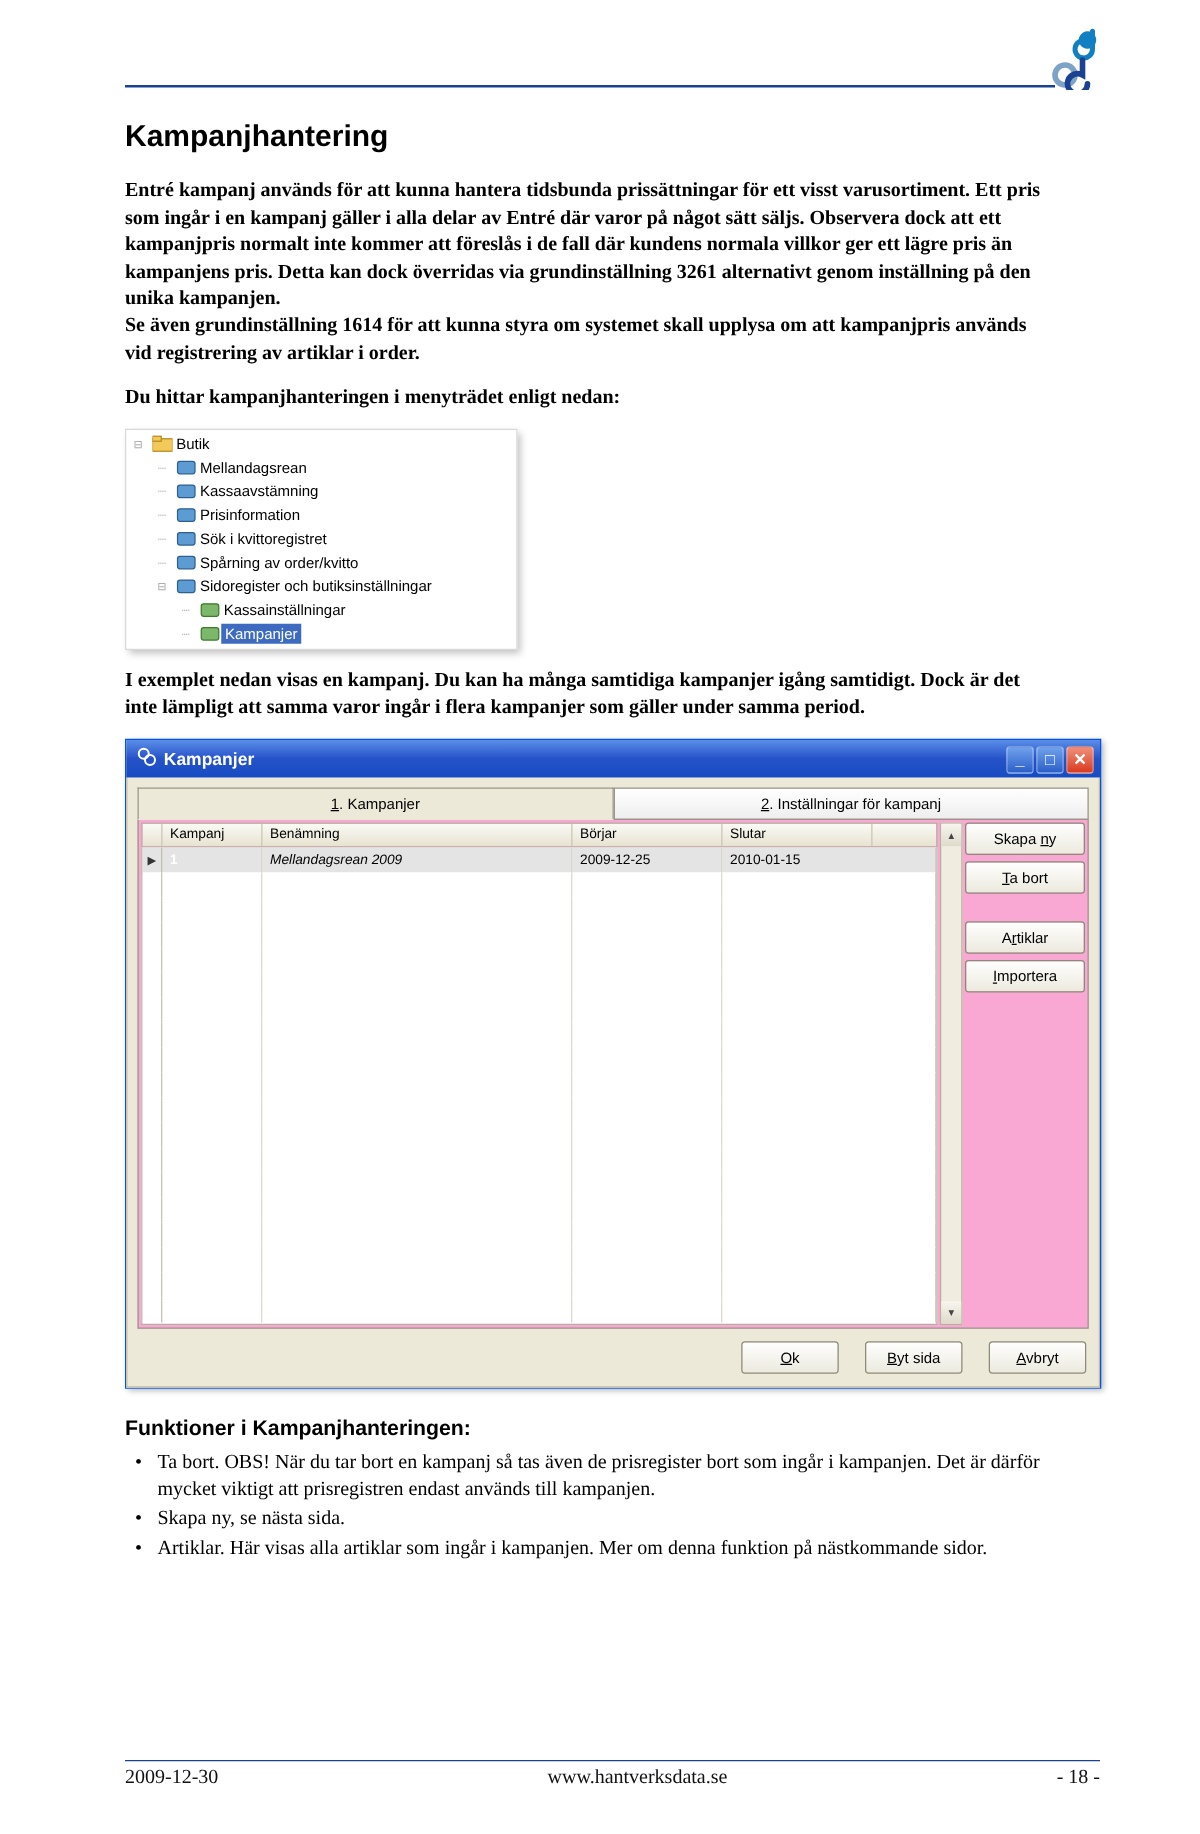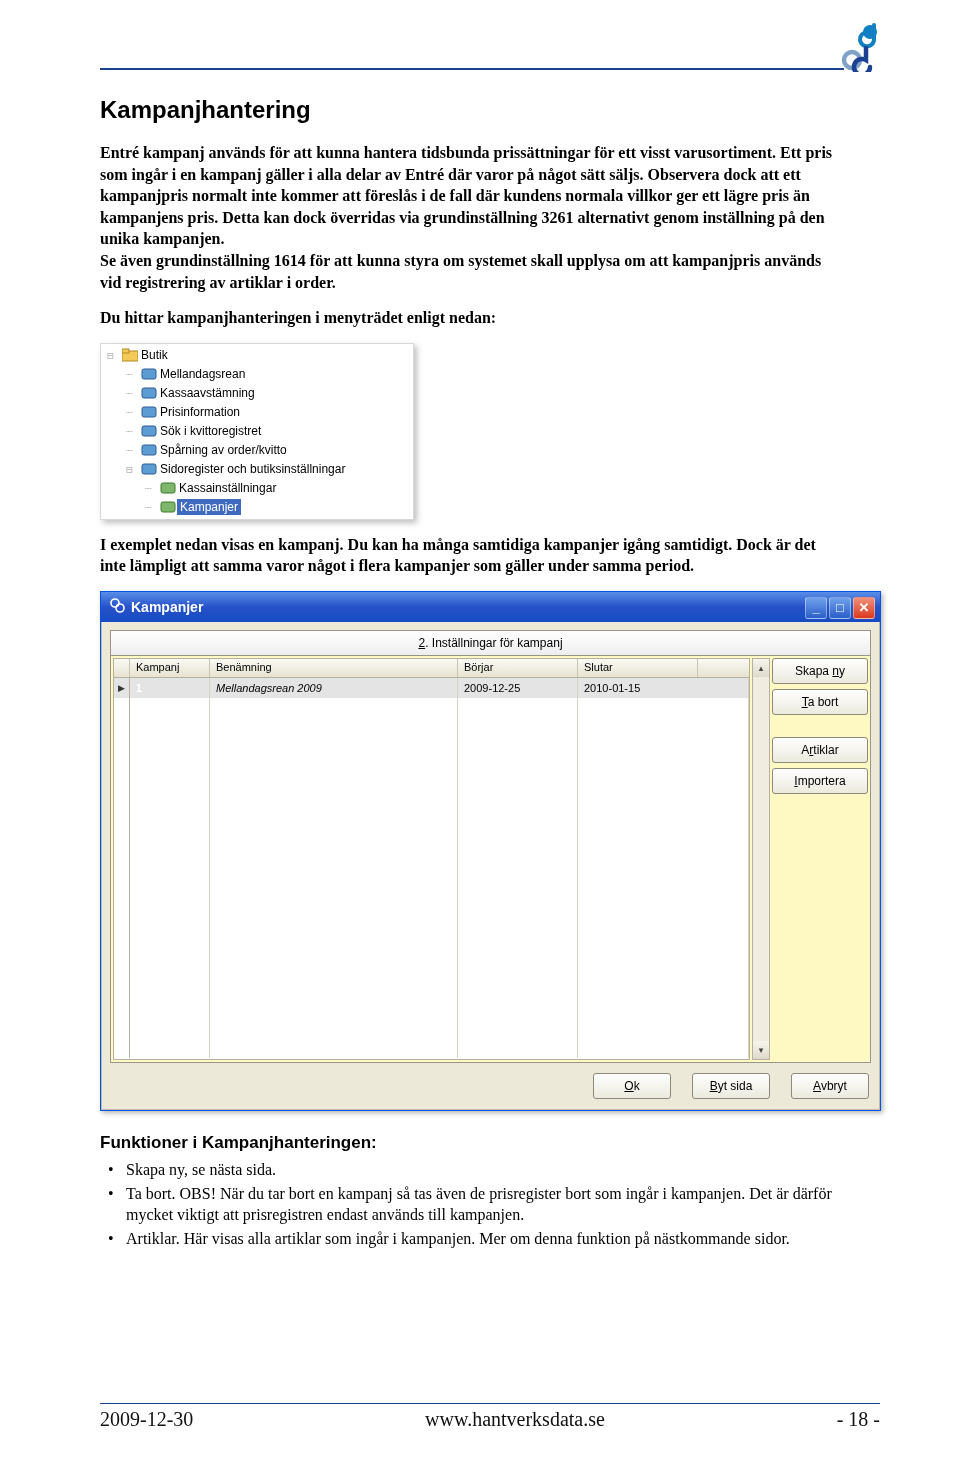--- a/index.html
+++ b/index.html
@@ -118,21 +118,21 @@
     z-index: 3;
   }
   .tab u { text-decoration: underline; }
   .tabpanel {
     border: 1px solid #9a958a;
     margin-top: -1px;
     height: 408px;
     display:flex;
     position: relative;
     z-index: 2;
-    background: #fef9c3;
+    background: #f9a8d4;
   }
   .grid-wrap {
     flex:1;
     display:flex;
     flex-direction:column;
     margin: 2px;
   }
   .grid-header {
     display:flex;
     background: linear-gradient(to bottom,#fafaf5,#e7e3d1);
@@ -240,21 +240,21 @@
     left: -18px;
     font-size: 16px;
   }
   .footer {
     position: absolute;
     bottom: 36px;
     left: 100px;
     right: 80px;
     border-top: 1.5px solid #1b4193;
     padding-top: 4px;
-    font-size: 20px;
+    font-size: 16px;
     display:flex;
     justify-content:space-between;
     font-family: Georgia, serif;
     color:#111;
   }
 </style>
 </head>
 <body>
 
 <div class="page">
@@ -366,39 +366,42 @@
         <span class="tw dotline">┈</span>
       <span class="treeicon">
           <svg width="16" height="14">
             <rect x="1" y="2" width="14" height="10" rx="2" fill="#7db76b" stroke="#3d7a2b"></rect>
           </svg>
         </span>
       <span class="tree-label">Kampanjer</span>
     </div>
   </div>
 
-  <p class="body">I exemplet nedan visas en kampanj. Du kan ha många samtidiga kampanjer igång samtidigt. Dock är det inte lämpligt att samma varor något i flera kampanjer som gäller under samma period.</p>
+  <p class="body">I exemplet nedan visas en kampanj. Du kan ha många samtidiga kampanjer igång samtidigt. Dock är det inte lämpligt att samma varor ingår i flera kampanjer som gäller under samma period.</p>
 
   <div class="dialog">
     <div class="titlebar">
       <span style="margin-right:6px">
         <svg width="16" height="16">
             <circle cx="6" cy="6" r="4" fill="none" stroke="#fff" stroke-width="1.6"></circle>
             <circle cx="11" cy="11" r="4" fill="none" stroke="#fff" stroke-width="1.6"></circle>
           </svg>
       </span>
       <span>Kampanjer</span>
       <div class="winbtns">
         <div class="winbtn min">_</div>
         <div class="winbtn max">□</div>
         <div class="winbtn close">✕</div>
       </div>
     </div>
     <div class="dialog-body">
       <div class="tabs-row">
+        <div class="tab active">
+            <span><u>1</u><span>. Kampanjer</span></span>
+          </div>
         <div class="tab">
             <span><u>2</u><span>. Inställningar för kampanj</span></span>
           </div>
       </div>
       <div class="tabpanel">
         <div class="grid-wrap">
           <div class="grid-header">
             <div class="gh gh0"></div>
             <div class="gh gh1">Kampanj</div>
             <div class="gh gh2">Benämning</div>
@@ -571,22 +574,22 @@
           </div>
         <div class="btn">
             <span><u>A</u>vbryt</span>
           </div>
       </div>
     </div>
   </div>
 
   <h2 class="sub">Funktioner i Kampanjhanteringen:</h2>
   <ul class="bullets">
+    <li>Ta bort. OBS! När du tar bort en kampanj så tas även de prisregister bort som ingår i kampanjen. Det är därför mycket viktigt att prisregistren endast används till kampanjen.</li>
     <li>Skapa ny, se nästa sida.</li>
-    <li>Ta bort. OBS! När du tar bort en kampanj så tas även de prisregister bort som ingår i kampanjen. Det är därför mycket viktigt att prisregistren endast används till kampanjen.</li>
     <li>Artiklar. Här visas alla artiklar som ingår i kampanjen. Mer om denna funktion på nästkommande sidor.</li>
   </ul>
 </div>
 
 <div class="footer">
   <span>2009-12-30</span>
   <span>www.hantverksdata.se</span>
   <span>- 18 -</span>
 </div>
 

